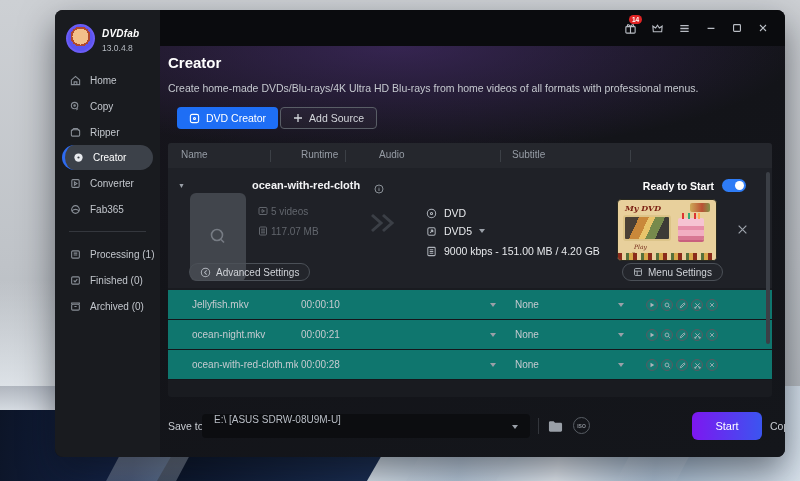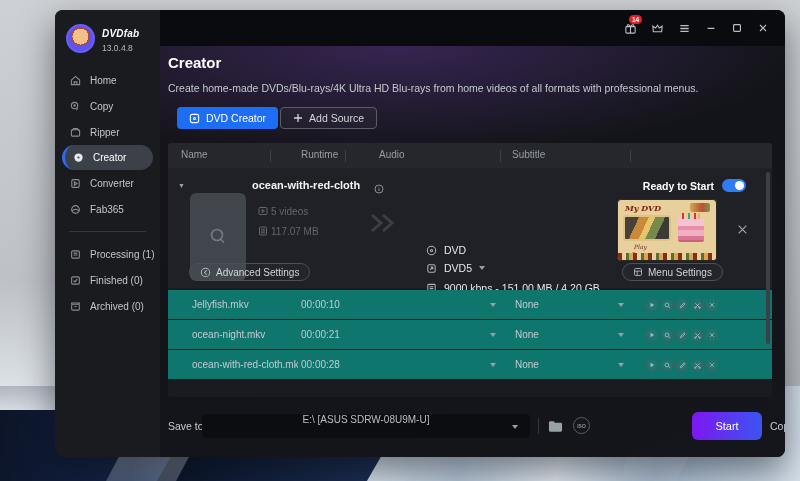--- a/index.html
+++ b/index.html
@@ -71,21 +71,21 @@
     border-radius:2px; background:#3b3f46; }
 
   .group-row { position:absolute; left:0; top:25px; width:100%; height:120px; background:#1f2127; }
   .expander { position:absolute; left:10px; top:14px; color:#9aa0a8; font-size:7px; }
   .thumb { position:absolute; left:22px; top:25px; width:56px; height:88px; border-radius:6px;
     background:#41454c; display:flex; align-items:center; justify-content:center; color:#767b83; }
   .g-title { position:absolute; left:84px; top:11px; color:#f2f3f5; font-size:11px; font-weight:bold; }
   .info-ic { position:absolute; left:206px; top:12px; color:#8a9097; }
   .stat { position:absolute; display:flex; align-items:flex-start; gap:3px; color:#62666d; font-size:10px; }
   .chev-big { position:absolute; left:200px; top:44px; color:#3b3f46; }
-  .out { position:absolute; display:flex; align-items:center; gap:7px; color:#e6e8eb; font-size:10.5px;margin-top:37px; }
+  .out { position:absolute; display:flex; align-items:center; gap:7px; color:#e6e8eb; font-size:10.5px; }
   .out svg { color:#aeb3ba; }
   .caret { display:inline-block; width:0; height:0; border-left:3.5px solid transparent;
     border-right:3.5px solid transparent; border-top:4.5px solid #9aa0a8; }
   .ready { position:absolute; right:58px; top:12px; color:#fff; font-size:10.5px; font-weight:bold; }
   .toggle { position:absolute; right:26px; top:11px; width:24px; height:13px; border-radius:7px;
     background:#2e7cf6; }
   .toggle .knob { position:absolute; right:2px; top:2px; width:9px; height:9px; border-radius:50%; background:#fff; }
   .pill-btn { position:absolute; height:18px; border:1px solid #4b5057; border-radius:9px;
     display:flex; align-items:center; gap:5px; padding:0 10px; color:#d0d3d8; font-size:10px;
     background:rgba(255,255,255,.02); }
@@ -119,21 +119,21 @@
   .c-audio-caret { left:322px; top:13px; }
   .c-sub { left:347px; }
   .c-sub-caret { left:450px; top:13px; }
   .acts { position:absolute; left:478px; top:9px; display:flex; gap:3px; }
   .act { width:12px; height:12px; border-radius:50%; border:1px solid #565b62; color:#aeb3ba;
     display:flex; align-items:center; justify-content:center; background:rgba(255,255,255,.03); }
 
   
   .f-label { position:absolute; color:#c8ccd2; font-size:10.5px; }
   .save-select { position:absolute; left:42px; top:368px; width:328px; height:24px; background:#0c0d10;
-    border-radius:4px; display:flex; align-items:center; padding:0 12px; color:#b9bec6; font-size:10px;flex-direction:column; }
+    border-radius:4px; display:flex; padding:0 12px; color:#b9bec6; font-size:10px;flex-direction:column; }
   .save-select .caret { margin-left:auto; }
   .f-div { position:absolute; left:378px; top:372px; width:1px; height:16px; background:#33363c; }
   .folder-ic { position:absolute; left:388px; top:373px; color:#9aa0a8; }
   .iso-ic { position:absolute; left:413px; top:371px; width:17px; height:17px; border-radius:50%;
     border:1.5px solid #585d64; color:#8b9097; font-size:5px; font-weight:bold;
     display:flex; align-items:center; justify-content:center; }
   .start-btn { position:absolute; left:532px; top:366px; width:70px; height:28px; border-radius:6px;
     background:linear-gradient(90deg,#7d17f0,#3b55f0); color:#fff; font-size:11px;
     display:flex; align-items:center; justify-content:center; border:none; }
 </style>

